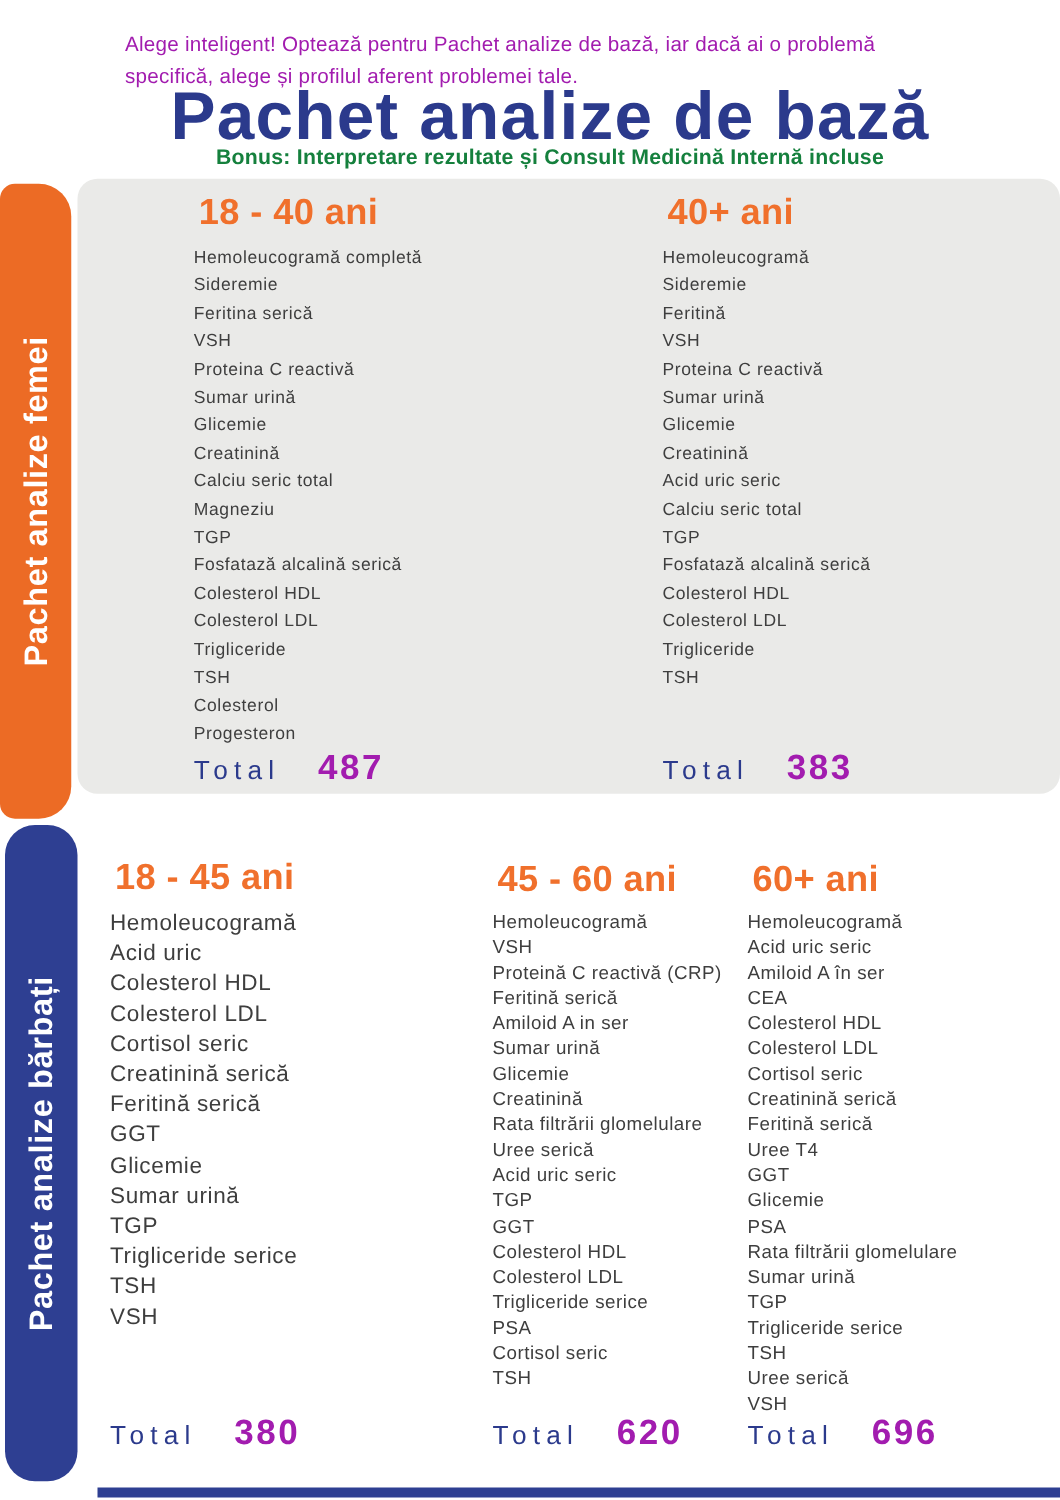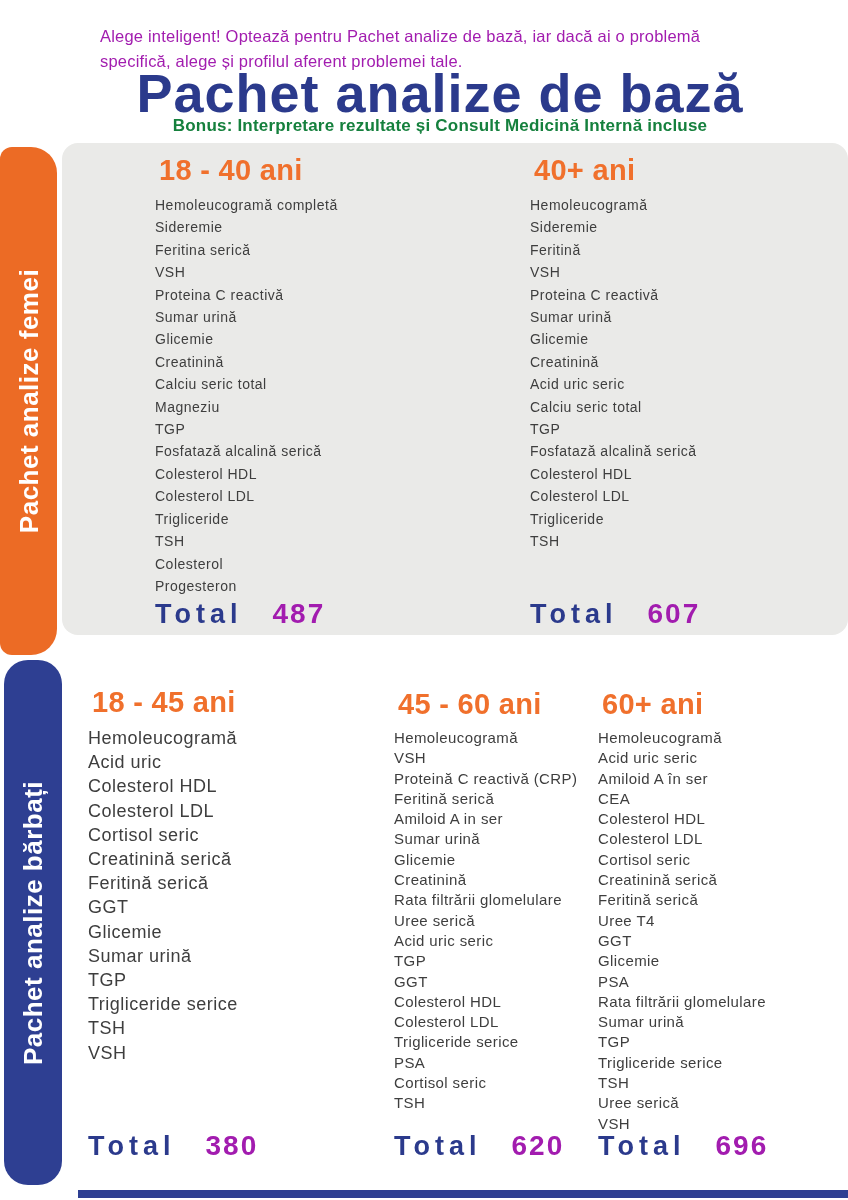--- a/index.html
+++ b/index.html
@@ -81,21 +81,21 @@
   .male-col-1 .test-item { font-size:18px;  line-height:24.2px; letter-spacing:0.5px; }
   .male-col-2 .test-item,
   .male-col-3 .test-item { font-size:15px;  line-height:20.3px; letter-spacing:0.4px; }
 
   
   .total-row {
     position:absolute; bottom:4px; left:0;
     display:flex; align-items:baseline; gap:30px;
   }
   .total-label {
-    color:#2b3a8c; font-size:27px; font-weight:700; letter-spacing:5px;
+    color:#2b3a8c; font-size:21px; font-weight:400; letter-spacing:5px;
   }
   .total-value {
     color:#a21caf; font-size:28px; font-weight:700; letter-spacing:2px;
   }
 
   
   .bottom-bar {
     position:absolute; left:78px; top:1190px; width:770px; height:8px;
     background:#2e3f92;
   }
@@ -160,21 +160,21 @@
         <div class="test-item">Calciu seric total</div>
         <div class="test-item">TGP</div>
         <div class="test-item">Fosfatază alcalină serică</div>
         <div class="test-item">Colesterol HDL</div>
         <div class="test-item">Colesterol LDL</div>
         <div class="test-item">Trigliceride</div>
         <div class="test-item">TSH</div>
       </div>
     <div class="total-row">
       <span class="total-label">Total</span>
-      <span class="total-value">607</span>
+      <span class="total-value">383</span>
     </div>
   </div>
 
   <div class="vtab male-tab">
     <span class="vtab-label">Pachet analize bărbați</span>
   </div>
 
   <div class="col male-col male-col-1">
     <h2 class="age-heading">18 - 45 ani</h2>
     <div class="test-list">

